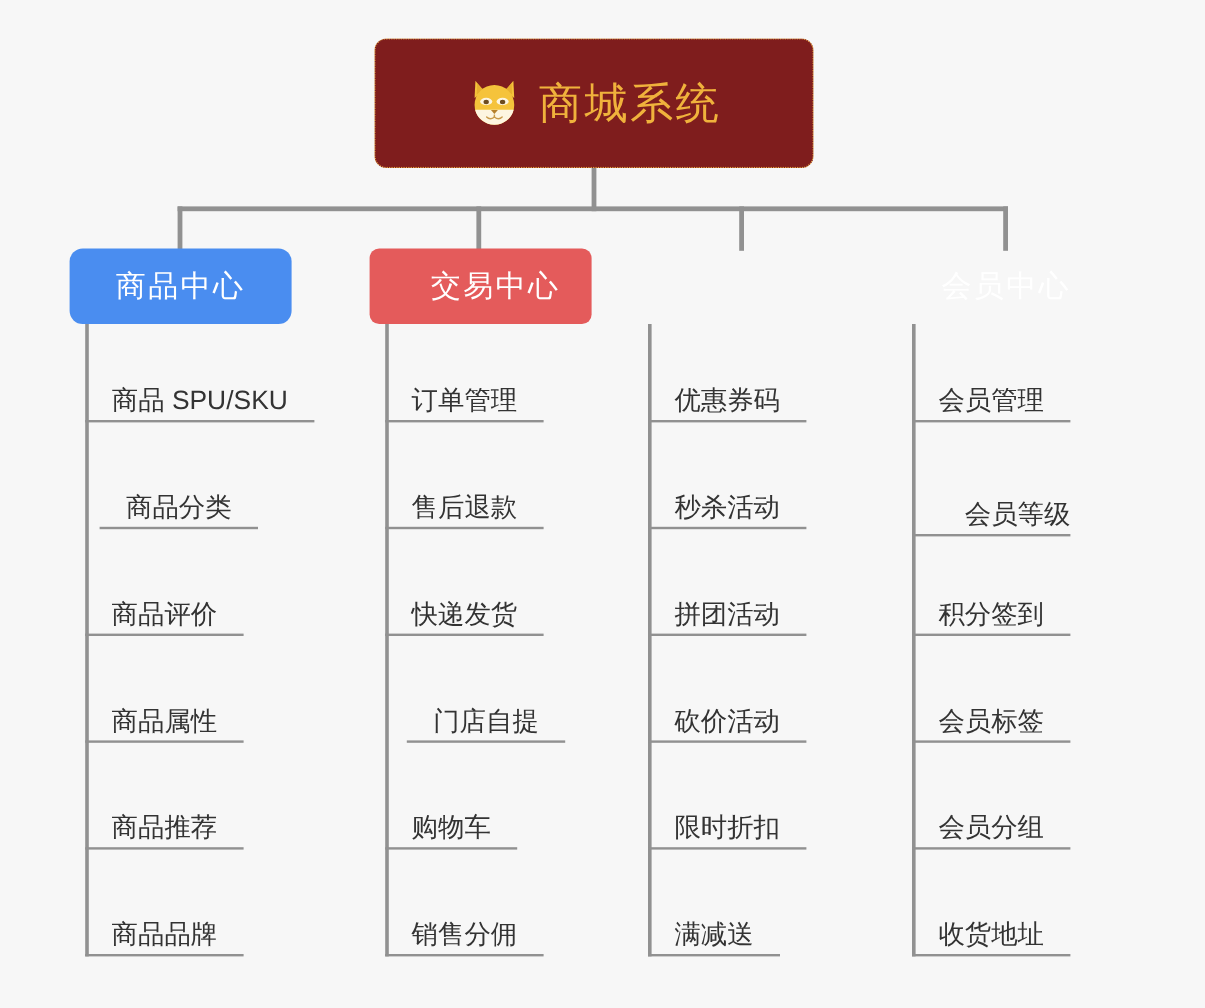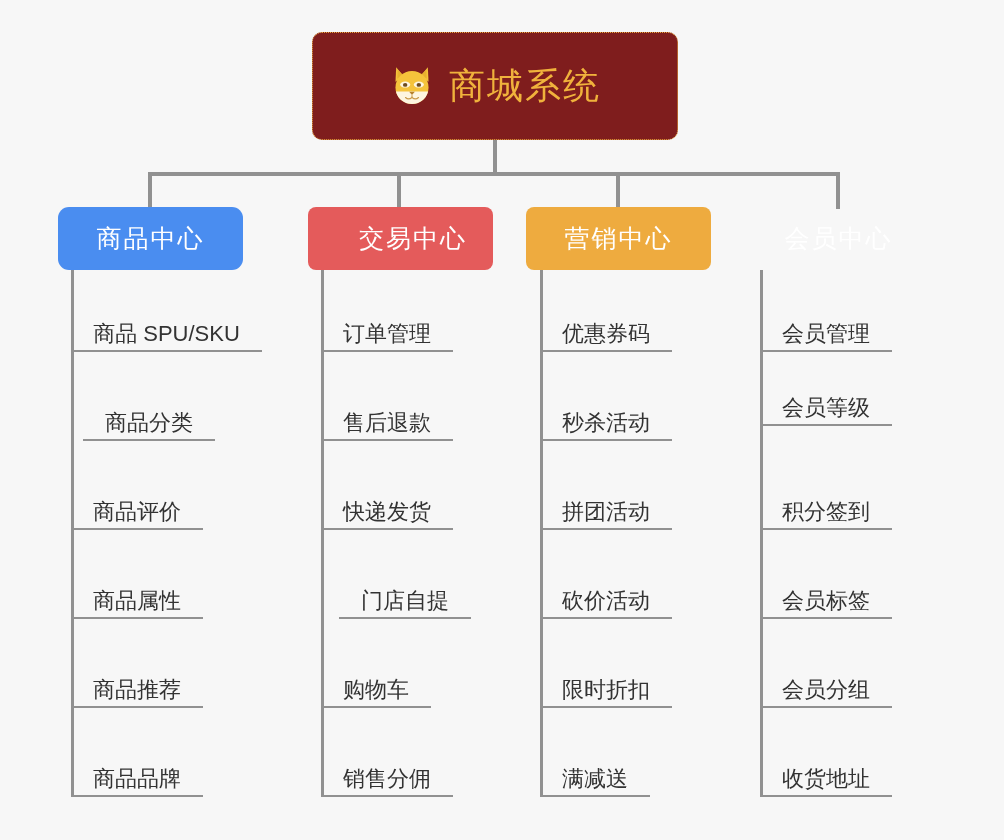--- a/index.html
+++ b/index.html
@@ -131,23 +131,20 @@
   <div class="conn stem-v" style="left: 397px; top: 172px; height: 37px; background: rgb(145, 145, 145);"></div>
   <div class="conn stem-v" style="left: 616px; top: 172px; height: 37px; background: rgb(145, 145, 145);"></div>
   <div class="conn stem-v" style="left: 836px; top: 172px; height: 37px; background: rgb(145, 145, 145);"></div>
 
   <div class="cat-box" style="left: 58px; top: 207px; width: 185px; background: rgb(74, 141, 240); border-radius: 11px;">
     <span>商品中心</span>
   </div>
   <div class="cat-box" style="left: 308px; top: 207px; width: 185px; background: rgb(228, 91, 91); padding-left: 25px;">
     <span>交易中心</span>
   </div>
-  <div class="cat-box" style="left: 526px; top: 207px; width: 185px; background: rgb(238, 171, 63);">
-    <span>营销中心</span>
-  </div>
   <div class="cat-box" style="left:746px; top:207px; width:185px;">
     <span>会员中心</span>
   </div>
 
   <div class="leaf-col" style="left:71px;  top:270px;">
       <div class="leaf-rail" style="background: rgb(145, 145, 145); height: 527px;"></div>
       <div class="leaf-item" style="top: 22px; left: 0px; height: 60px; border-bottom-color: rgb(145, 145, 145); width: 191px;">
         <span class="leaf-label">商品 SPU/SKU</span>
       </div>
       <div class="leaf-item" style="top: 111px; left: 12px; height: 60px; border-bottom-color: rgb(145, 145, 145); width: 132px;">
@@ -206,21 +203,21 @@
       </div>
       <div class="leaf-item" style="top: 467px; left: 0px; height: 60px; border-bottom-color: rgb(145, 145, 145); width: 110px;">
         <span class="leaf-label">满减送</span>
       </div>
     </div>
   <div class="leaf-col" style="left:760px; top:270px;">
       <div class="leaf-rail" style="background: rgb(145, 145, 145); height: 527px;"></div>
       <div class="leaf-item" style="top: 22px; left: 0px; height: 60px; border-bottom-color: rgb(145, 145, 145); width: 132px;">
         <span class="leaf-label">会员管理</span>
       </div>
-      <div class="leaf-item" style="top: 96px; left: 0px; height: 60px; border-bottom-color: rgb(145, 145, 145); width: 132px;">
+      <div class="leaf-item" style="top: 117px; left: 0px; height: 60px; border-bottom-color: rgb(145, 145, 145); width: 132px; justify-content: flex-end;">
         <span class="leaf-label">会员等级</span>
       </div>
       <div class="leaf-item" style="top: 200px; left: 0px; height: 60px; border-bottom-color: rgb(145, 145, 145); width: 132px;">
         <span class="leaf-label">积分签到</span>
       </div>
       <div class="leaf-item" style="top: 289px; left: 0px; height: 60px; border-bottom-color: rgb(145, 145, 145); width: 132px;">
         <span class="leaf-label">会员标签</span>
       </div>
       <div class="leaf-item" style="top: 378px; left: 0px; height: 60px; border-bottom-color: rgb(145, 145, 145); width: 132px;">
         <span class="leaf-label">会员分组</span>

